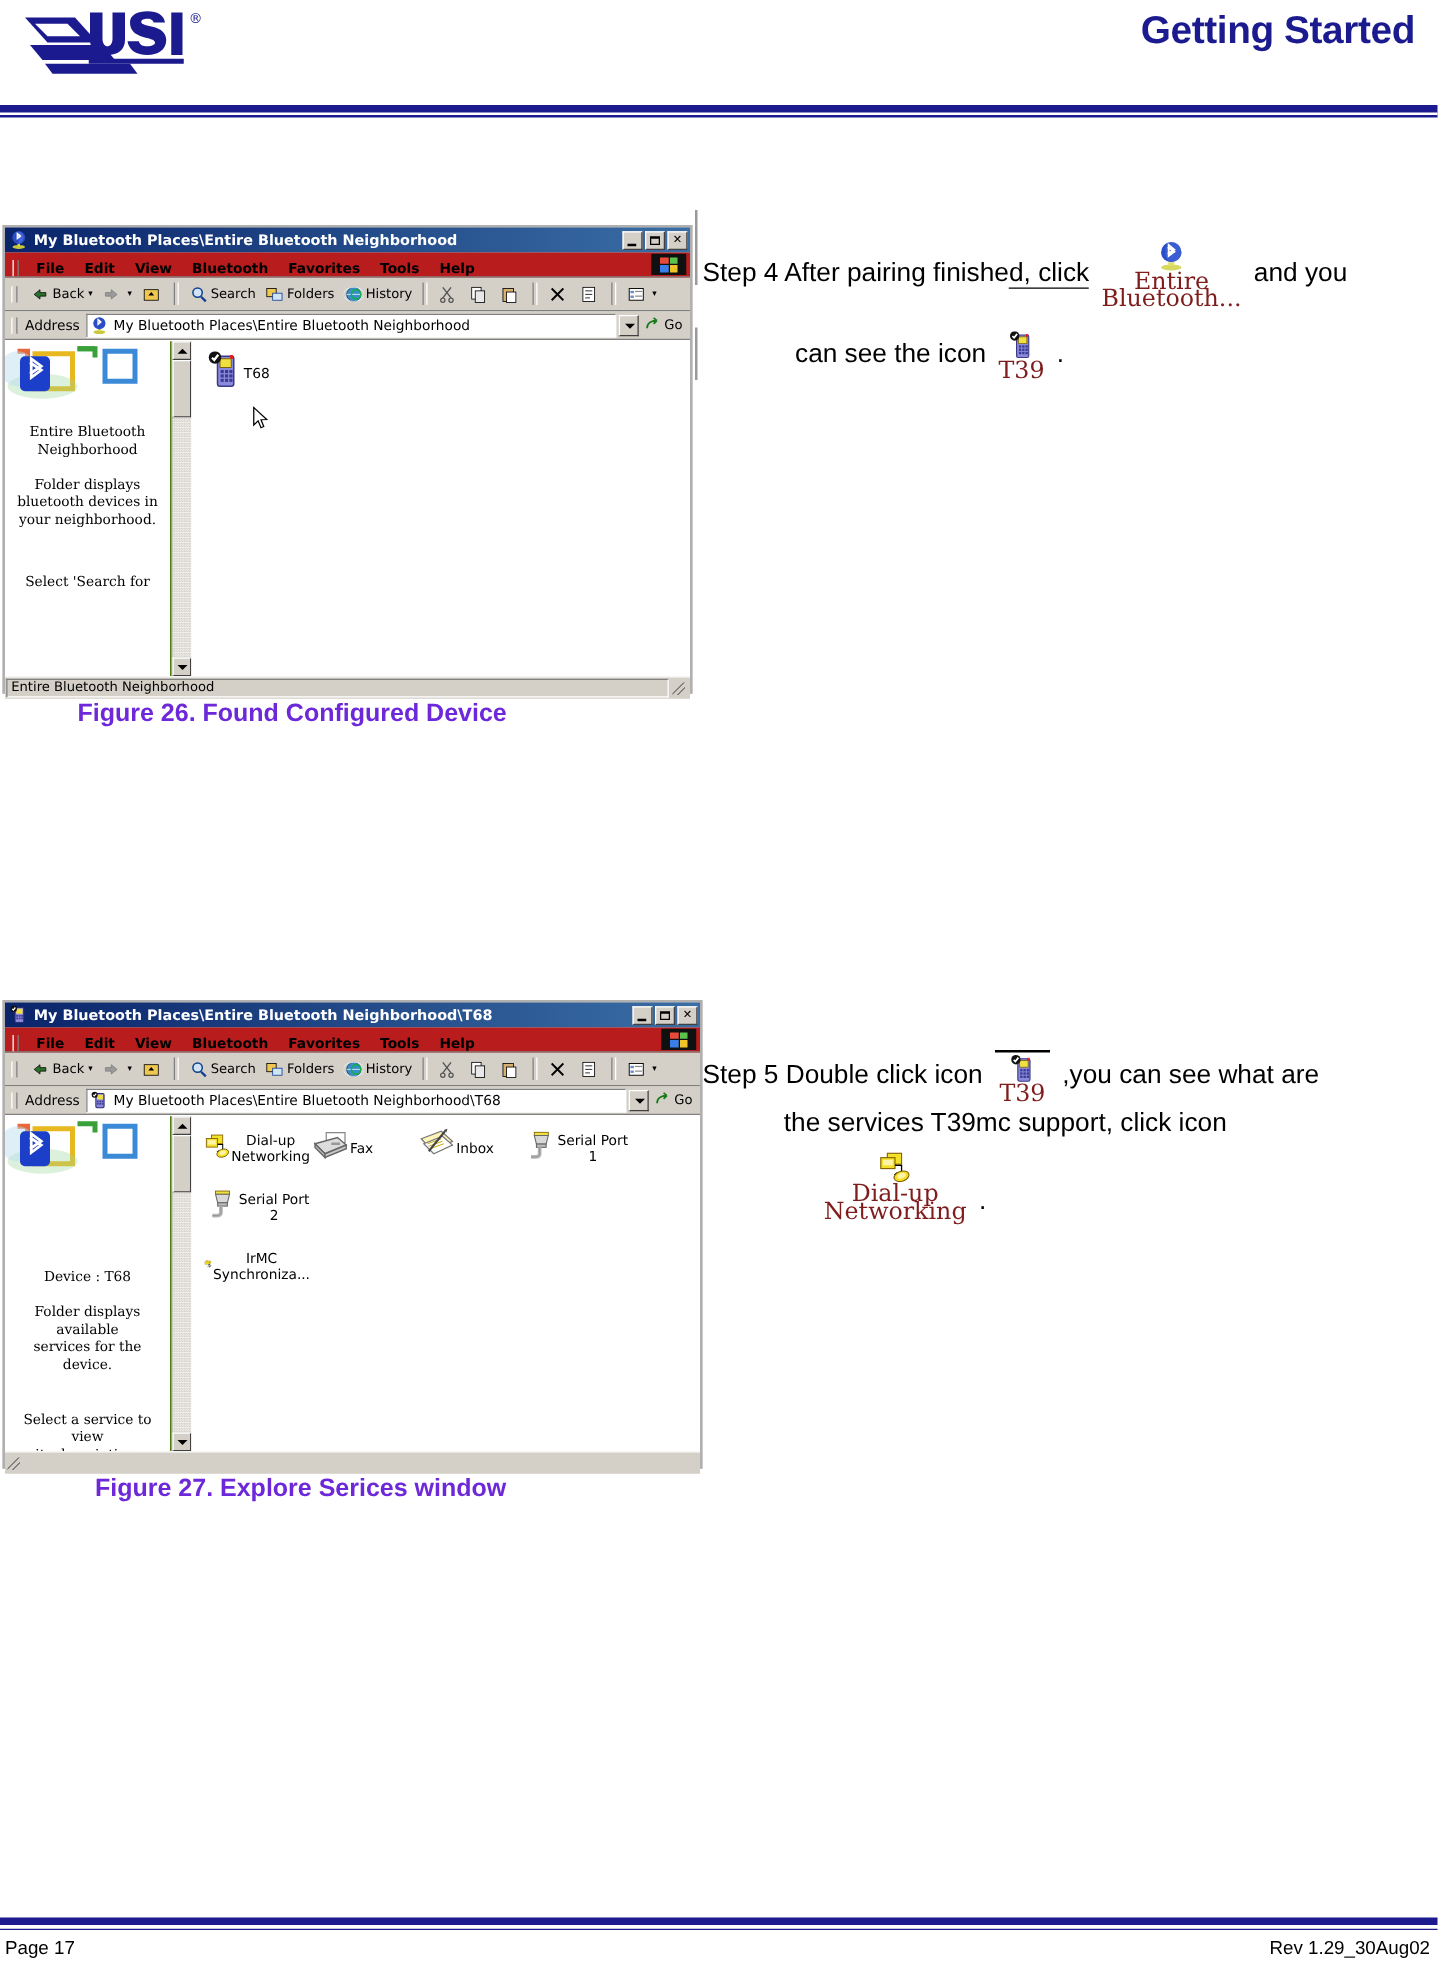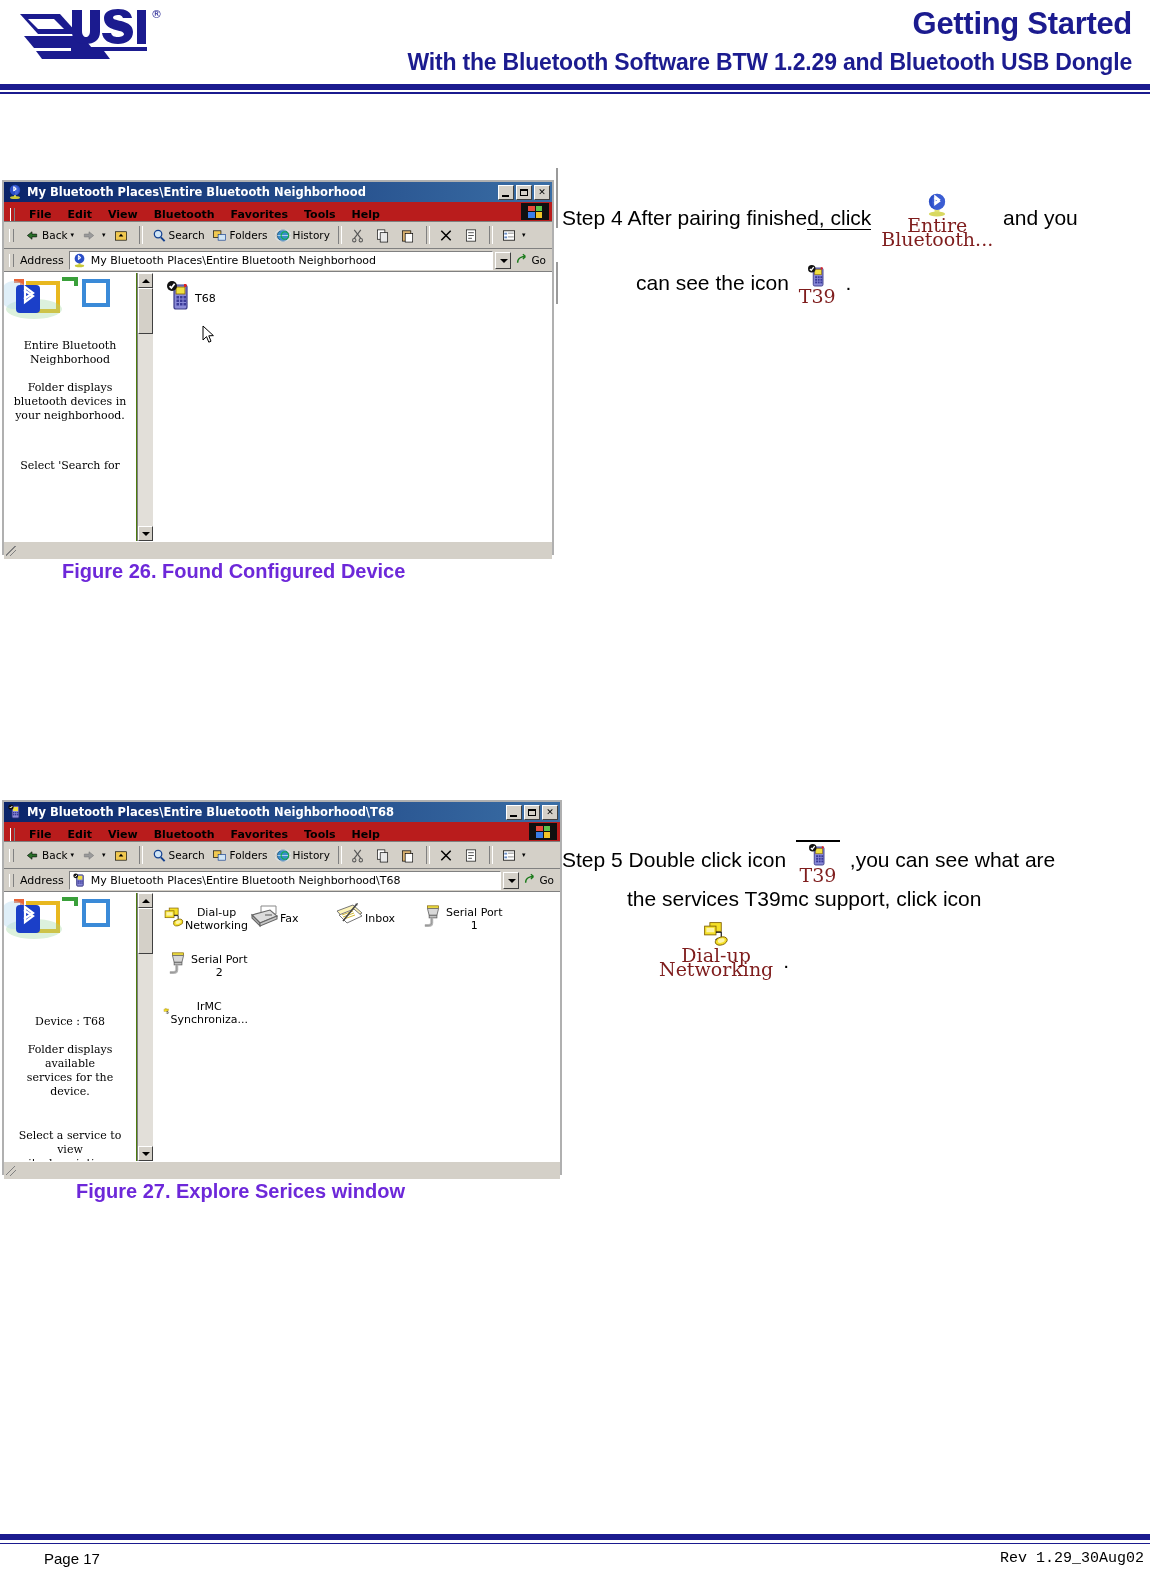--- a/index.html
+++ b/index.html
@@ -96,38 +96,36 @@
     width: 1150px;
     height: 26px;
     font-size: 15px;
     color: #000;
   }
   .footer-page {
     position: absolute;
     left: 4px;
     top: 2px;
     white-space: nowrap;
-    margin-left: 40px;
   }
   .footer-addr {
     position: absolute;
     left: 138px;
     top: 2px;
     white-space: nowrap;
   }
   .footer-link {
     color: #0000c0;
     text-decoration: underline;
   }
   .footer-rev {
     position: absolute;
     right: 6px;
     top: 2px;
     white-space: nowrap;
-    font-family: Liberation Mono, monospace;
   }
 
   
   .win {
     position: absolute;
     background: #d4d0c8;
     border: 2px solid #b0b0b0;
     box-sizing: border-box;
     font-family: "DejaVu Sans", sans-serif;
   }
@@ -547,21 +545,20 @@
     <polygon points="14,13 40,13 50,23 24,23" fill="#ffffff"></polygon>
     <polygon points="10,30 68,30 78,42 20,42" fill="#1b1b8f"></polygon>
     <polygon points="22,45 90,45 96,53 28,53" fill="#1b1b8f"></polygon>
     <path d="M58,4 L58,26 C58,34 64,38 72,38 C80,38 86,34 86,26 L86,4 L76,4 L76,25 C76,29 74,31 72,31 C70,31 68,29 68,25 L68,4 Z" fill="#1b1b8f"></path>
     <path d="M90,12 C90,6 96,3 104,3 C112,3 117,6 118,12 L109,12 C108,9.5 106,9 104,9 C101,9 99,10 99,11.5 C99,16 119,13 119,26 C119,34 112,38 104,38 C95,38 89,34 88,27 L97,27 C98,30 100,31 104,31 C107,31 110,30 110,28 C110,23 90,26 90,12 Z" fill="#1b1b8f"></path>
     <rect x="123" y="4" width="9" height="34" fill="#1b1b8f"></rect>
     <rect x="57" y="41" width="76" height="4" fill="#1b1b8f"></rect>
     <text x="137" y="12" font-family="DejaVu Sans, sans-serif" font-size="11" fill="#1b1b8f">®</text>
   </svg>
   <div class="header-title">Getting Started</div>
-  <div class="header-subtitle">With the Bluetooth Software BTW 1.2.29 and Bluetooth USB Dongle</div>
   <div class="header-rule"></div>
   <div class="header-rule2"></div>
 </div>
 
 <div class="gutter-bar" style="left:556px; top:168px; height:60px;"></div>
 <div class="gutter-bar" style="left:556px; top:262px; height:42px;"></div>
 <div class="gutter-bar" style="left:556px; top:800px; height:74px;"></div>
 <div class="gutter-bar" style="left:556px; top:888px; height:110px;"></div>
 
 <div class="win" id="win1" style="left:2px; top:180px; width:552px; height:375px;">
@@ -772,20 +769,21 @@
           <div class="file-label">T68</div>
         </div>
       </div>
       <svg class="cursor-arrow" style="left:49px; top:52px" viewBox="0 0 13 19">
         <path d="M1,1 L1,15 L4.5,11.6 L6.8,17.2 L9,16.2 L6.8,10.8 L11.4,10.6 Z" fill="#ffffff" stroke="#000" stroke-width="1"></path>
       </svg>
     </div>
   </div>
 
   <div class="win-statusbar">
+    <div class="status-cell">Entire Bluetooth Neighborhood</div>
     <div class="status-grip"></div>
   </div>
 </div>
 
 <div class="fig-caption" style="left:62px; top:560px;">Figure 26. Found Configured Device</div>
 
 <div class="step-block" style="left:562px; top:192px; width:580px;">
   <span class="step-line">
     <span>Step 4 After pairing finishe</span><span class="u-line">d, click</span>
     <span class="inline-icon-wrap">

